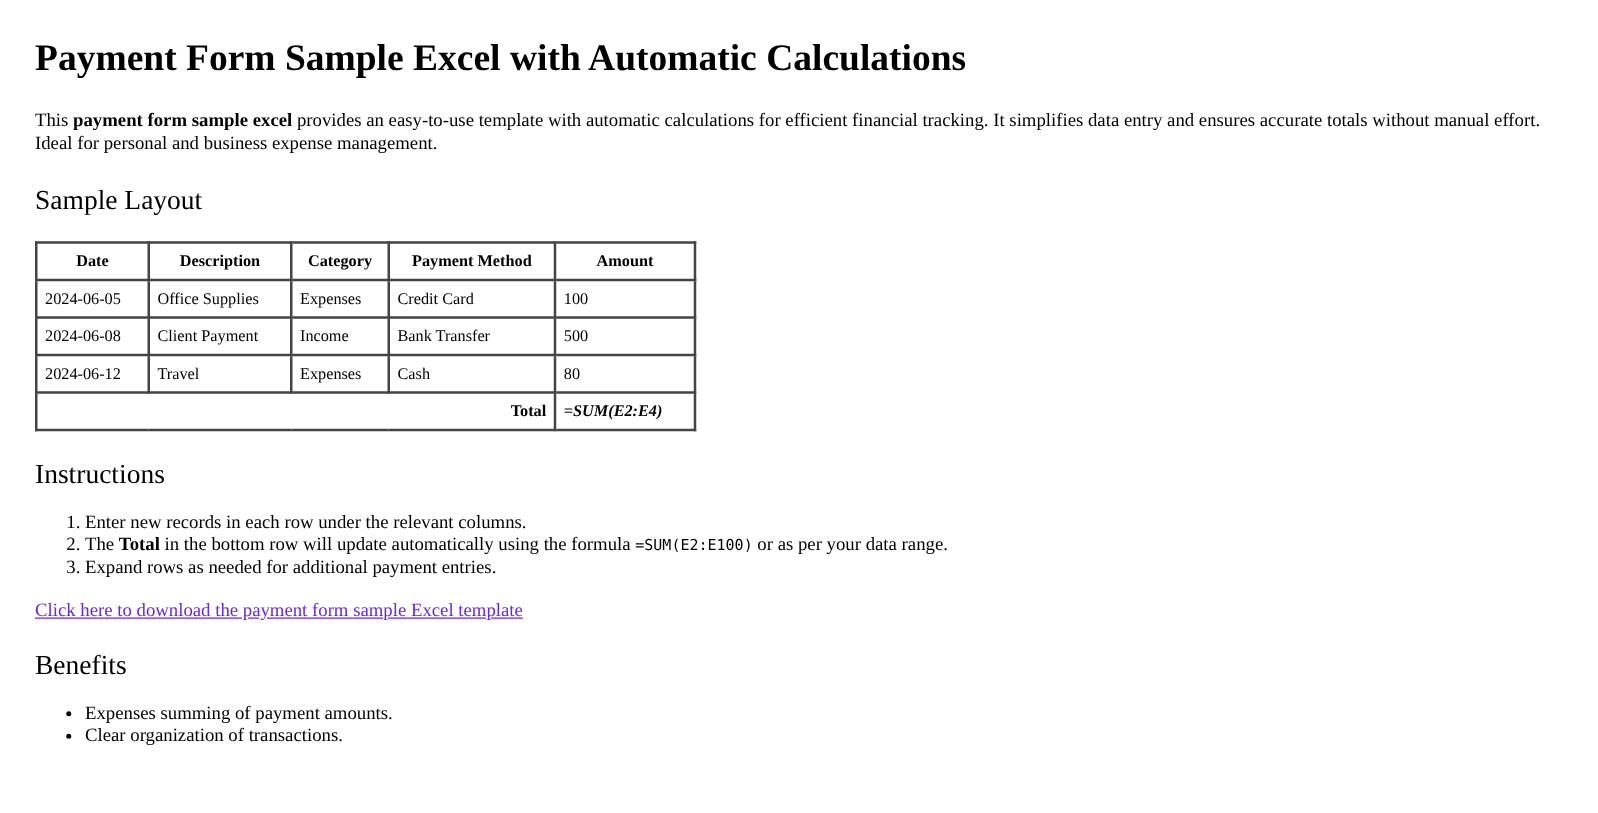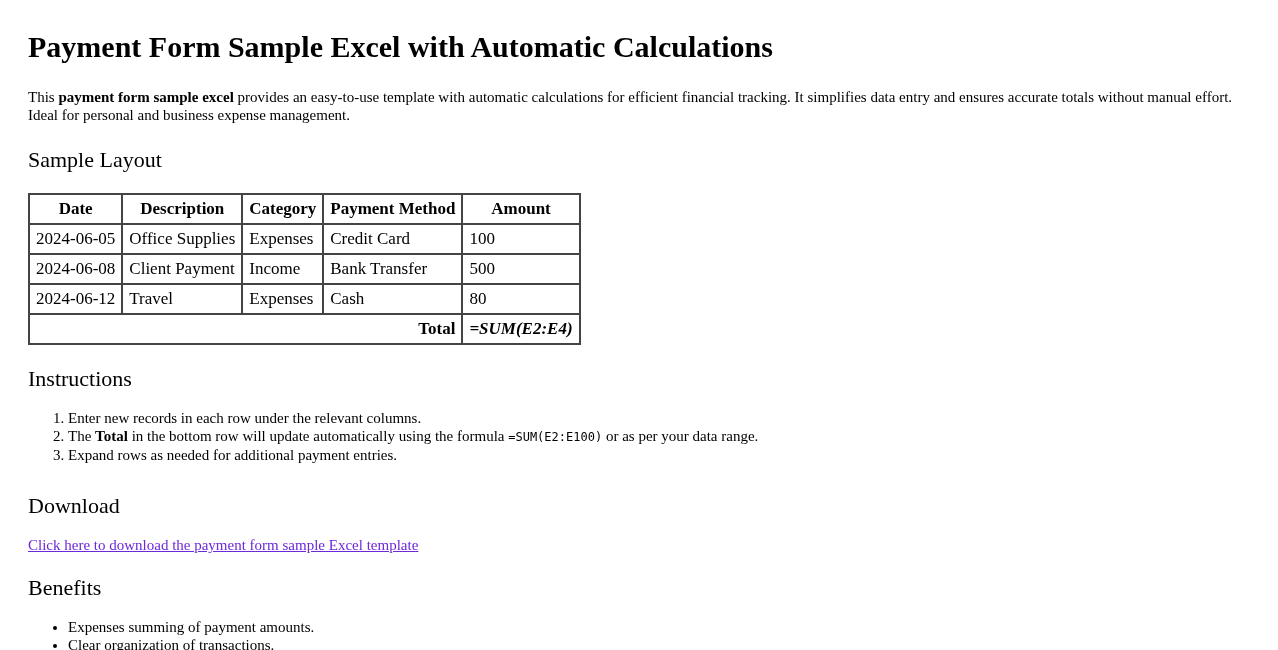--- a/index.html
+++ b/index.html
@@ -40,36 +40,35 @@
     h2.sample { margin-top: 23px; }
     table.layout {
       border-collapse: collapse;
       margin-top: 20px;
       border: 2px solid #444444;
     }
     table.layout th, table.layout td {
       border: 2px solid #444444;
       padding: 0 6px;
       height: 28px;
-      font-size: 17px;
+      font-size: 13px;
       text-align: left;
       white-space: nowrap;
     }
     table.layout th {
       text-align: center;
       font-weight: bold;
     }
     table.layout td.total-label {
       text-align: right;
       font-weight: bold;
     }
     table.layout td.total-value {
       font-weight: bold;
       font-style: italic;
-      text-align: right;
     }
     .col-date { width: 76px; }
     .col-desc { width: 100px; }
     .col-cat { width: 64px; border-radius: 12px; }
     .col-pm { width: 119px; }
     .col-amt { width: 98px; }
     h2.instructions { margin-top: 21px; }
     ol.steps {
       margin: 17px 0 0 0;
       padding-left: 40px;
@@ -144,21 +143,20 @@
   </table>
 
   <h2 class="instructions">Instructions</h2>
 
   <ol class="steps">
     <li>Enter new records in each row under the relevant columns.</li>
     <li><span>The </span><b>Total</b><span> in the bottom row will update automatically using the formula </span><code class="formula">=SUM(E2:E100)</code><span> or as per your data range.</span></li>
     <li>Expand rows as needed for additional payment entries.</li>
   </ol>
 
-  <h2 class="download">Download</h2>
 
   <p class="download-p">
     <a class="dl-link" href="#">Click here to download the payment form sample Excel template</a>
   </p>
 
   <h2 class="benefits">Benefits</h2>
 
   <ul class="benefits-list">
     <li>Expenses summing of payment amounts.</li>
     <li>Clear organization of transactions.</li>

